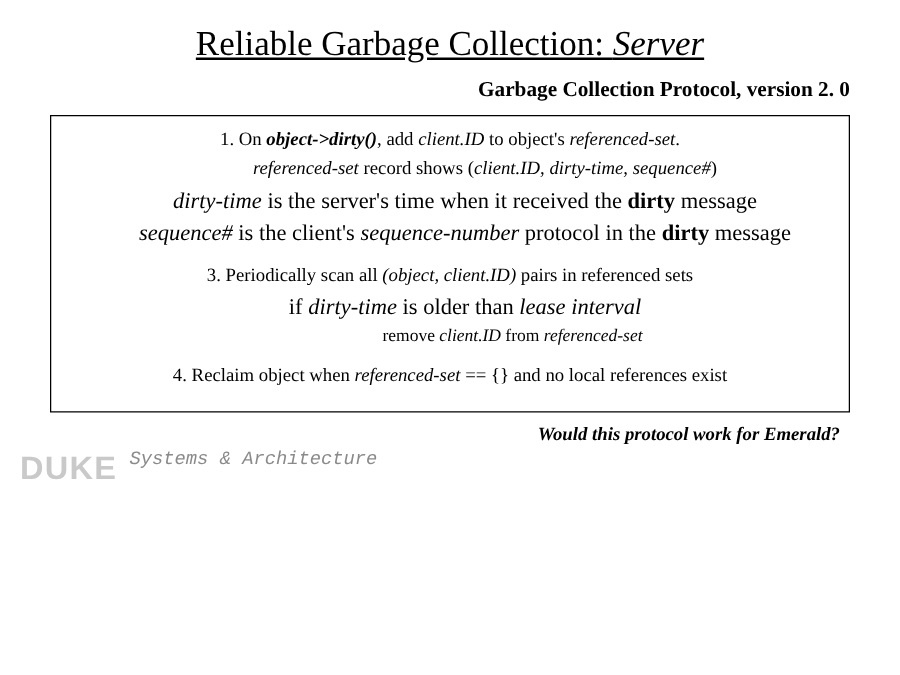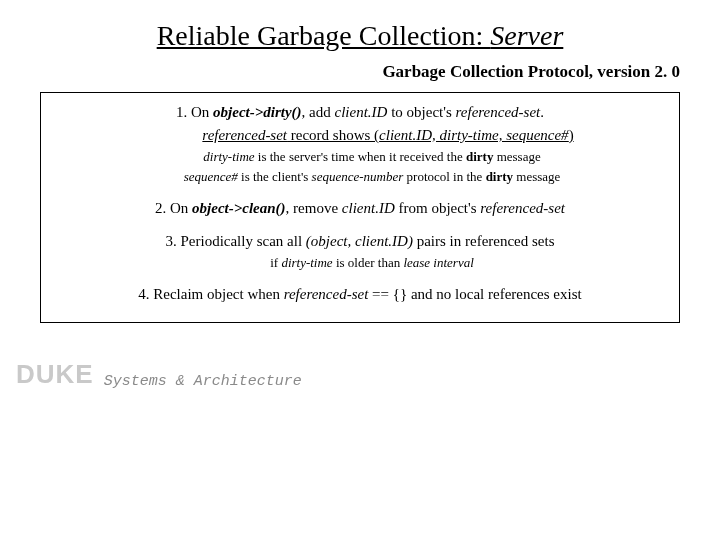--- a/index.html
+++ b/index.html
@@ -3,29 +3,29 @@
 <meta charset="utf-8">
 <style>
   * { margin: 0; padding: 0; box-sizing: border-box; }
   html, body { width: 720px; height: 540px; background: #fff; font-family: "Times New Roman", Times, serif; color: #000; }
   .slide { position: relative; width: 720px; height: 400px; padding: 20px 40px 0 40px; }
   .title { font-size: 28px; text-align: center; text-decoration: underline; margin-bottom: 10px; }
   .title .em { font-style: italic; }
   .subtitle { font-size: 17px; font-weight: bold; text-align: right; margin-bottom: 10px; }
   .box { border: 1px solid #000; padding: 10px 14px 14px 14px; font-size: 15px; line-height: 1.25; text-align: center; }
   .item { margin-bottom: 4px; }
-  .indent1 { margin-left: 56px; text-decoration: underline; }
-  .indent2 { margin-left: 24px; font-size: 13px; }
+  .indent1 { margin-left: 56px; }
+  .indent2 { margin-left: 24px; font-size: 18px; }
   .indent3 { margin-left: 100px; font-size: 14px; }
   .b { font-weight: bold; }
   .bi { font-weight: bold; font-style: italic; }
   .i { font-style: italic; }
   .sect { margin-top: 14px; }
   .question { text-align: right; font-style: italic; font-weight: bold; font-size: 15px; margin-top: 10px; padding-right: 8px; }
-  .footer { position: absolute; left: 16px; bottom: 10px; display: flex; align-items: flex-end; gap: 10px; }
+  .footer { position: absolute; left: 16px; bottom: 10px; display: flex; align-items: flex-start; gap: 10px; }
   .duke { font-family: Arial, Helvetica, sans-serif; font-weight: 900; font-size: 26px; color: #c9c9c9; letter-spacing: 1px; }
   .sysarch { font-family: Liberation Mono, monospace; font-style: italic; font-size: 15px; color: #8a8a8a; }
   .amp { font-style: italic; color: #8a8a8a; }
 </style>
 </head>
 <body>
 
 <div class="slide">
 
   <div class="title">
@@ -42,37 +42,38 @@
     <div class="item indent1">
       <span class="i">referenced-set</span><span> record shows (</span><span class="i">client.ID, dirty-time, sequence#</span><span>)</span>
     </div>
     <div class="item indent2">
       <span class="i">dirty-time</span><span> is the server's time when it received the </span><span class="b">dirty</span><span> message</span>
     </div>
     <div class="item indent2">
       <span class="i">sequence#</span><span> is the client's </span><span class="i">sequence-number</span><span> protocol in the </span><span class="b">dirty</span><span> message</span>
     </div>
 
-    <div class="item sect">
-      <span>2. On </span><span class="bi">object-&gt;clean()</span><span>, remove </span><span class="i">client.ID</span><span> from object's </span><span class="i">referenced-set</span>
-    </div>
 
     <div class="item sect">
       <span>3. Periodically scan all </span><span class="i">(object, client.ID)</span><span> pairs in referenced sets</span>
     </div>
     <div class="item indent2">
       <span>if </span><span class="i">dirty-time</span><span> is older than </span><span class="i">lease interval</span>
+    </div>
+    <div class="item indent3">
+      <span>remove </span><span class="i">client.ID</span><span> from </span><span class="i">referenced-set</span>
     </div>
 
     <div class="item sect">
       <span>4. Reclaim object when </span><span class="i">referenced-set</span><span> == {} and no local references exist</span>
     </div>
 
   </div>
 
+  <div class="question">Would this protocol work for Emerald?</div>
 
   <div class="footer">
     <span class="duke">DUKE</span>
     <span class="sysarch">
       <span>Systems</span>
       <span class="amp">&amp;</span>
       <span>Architecture</span>
     </span>
   </div>
 

